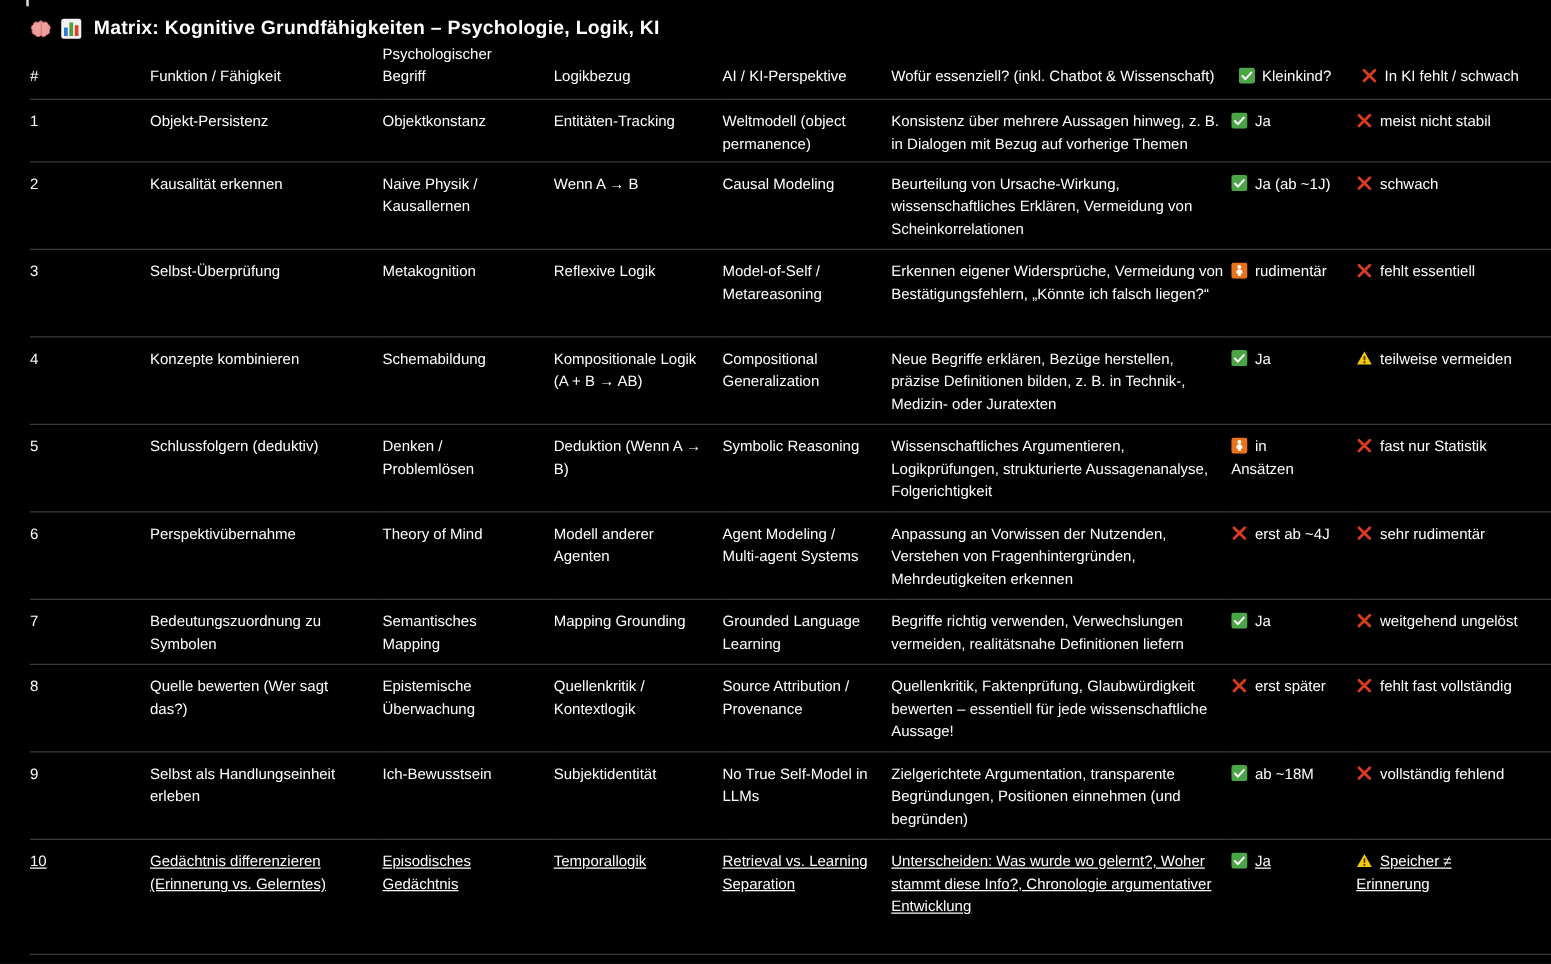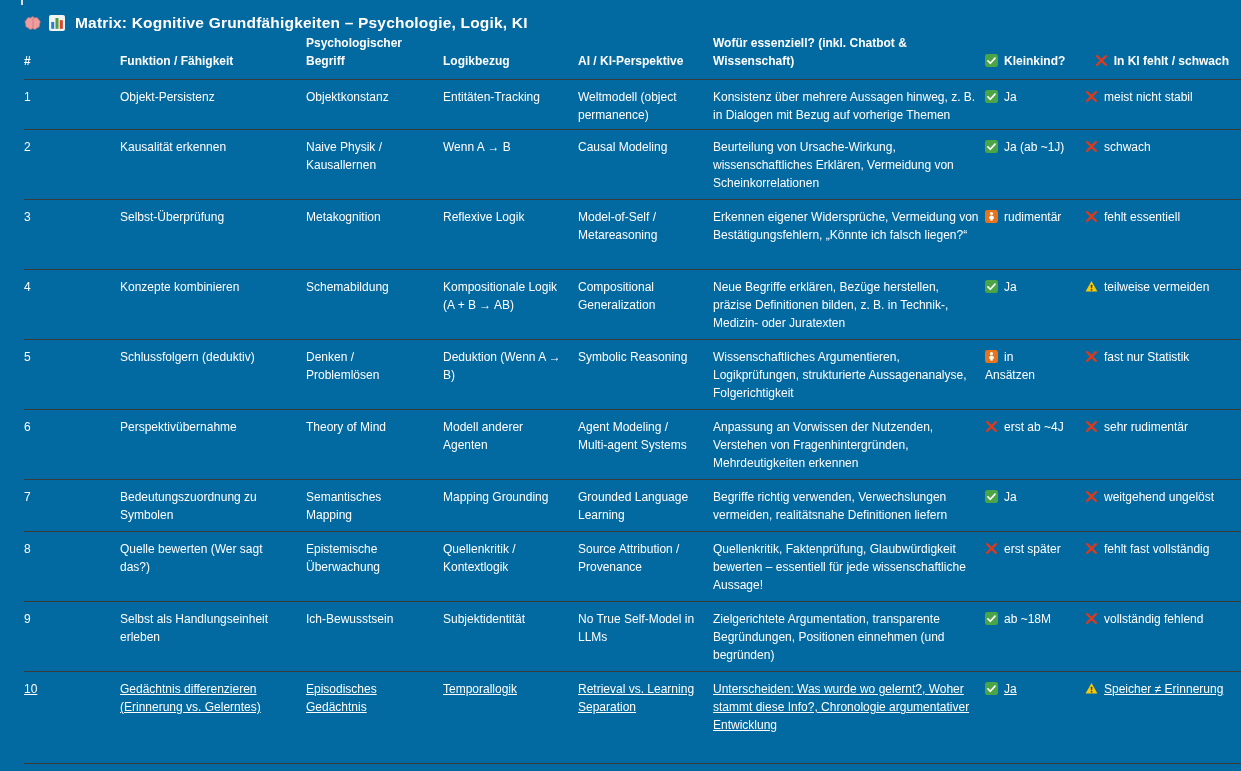--- a/index.html
+++ b/index.html
@@ -1,40 +1,40 @@
 <!DOCTYPE html>
 <html lang="de"><head>
 <meta charset="utf-8">
 <style>
   html,body{margin:0;padding:0;background:#1a1a1a;}
   .page{
     position:relative;width:1241px;height:771px;overflow:hidden;
-    background:#0369a1;color:#ffffff;
+    background:#000000;color:#ffffff;
     font-family:"Liberation Sans","DejaVu Sans",sans-serif;
   }
   .caret{position:absolute;left:21px;top:0;width:2px;height:5px;background:#dddddd;}
   .title-bar{display:flex;align-items:center;gap:6px;padding:11px 0 0 24px;height:23px;}
   .emoji{width:18px;height:18px;display:inline-block;flex:0 0 auto;}
   .emoji svg{display:block;width:100%;height:100%;}
   .title-text{margin:0 0 0 3px;font-size:15.5px;font-weight:700;letter-spacing:.2px;color:#ffffff;}
 
   table{margin-left:24px;width:1217px;border-collapse:collapse;table-layout:fixed;}
   th,td{
     vertical-align:top;text-align:left;
     padding:8px 24px 4px 0;
     border-bottom:1px solid #3a3a3a;
     font-size:12px;line-height:18px;font-weight:400;color:#ffffff;
     word-wrap:break-word;
   }
-  thead th{vertical-align:bottom;font-weight:700;padding-top:0;padding-bottom:9px;}
+  thead th{vertical-align:bottom;font-weight:400;padding-top:0;padding-bottom:9px;}
   thead th.col-kleinkind, thead th.col-ki{white-space:nowrap;text-align:right;}
   .col-logik,.col-ai{padding-right:14px;}
   .col-essenziell{padding-right:6px;}
   .col-kleinkind{padding-right:20px;}
-  .col-ki{padding-right:12px;}
+  .col-ki{padding-right:26px;}
 
   .cell-icon{display:inline-block;width:13px;height:13px;margin-right:6px;vertical-align:-1.5px;}
   .cell-icon svg{display:block;width:100%;height:100%;}
 </style>
 </head>
 <body>
 
 <div class="page">
   <div class="caret"></div>
 

